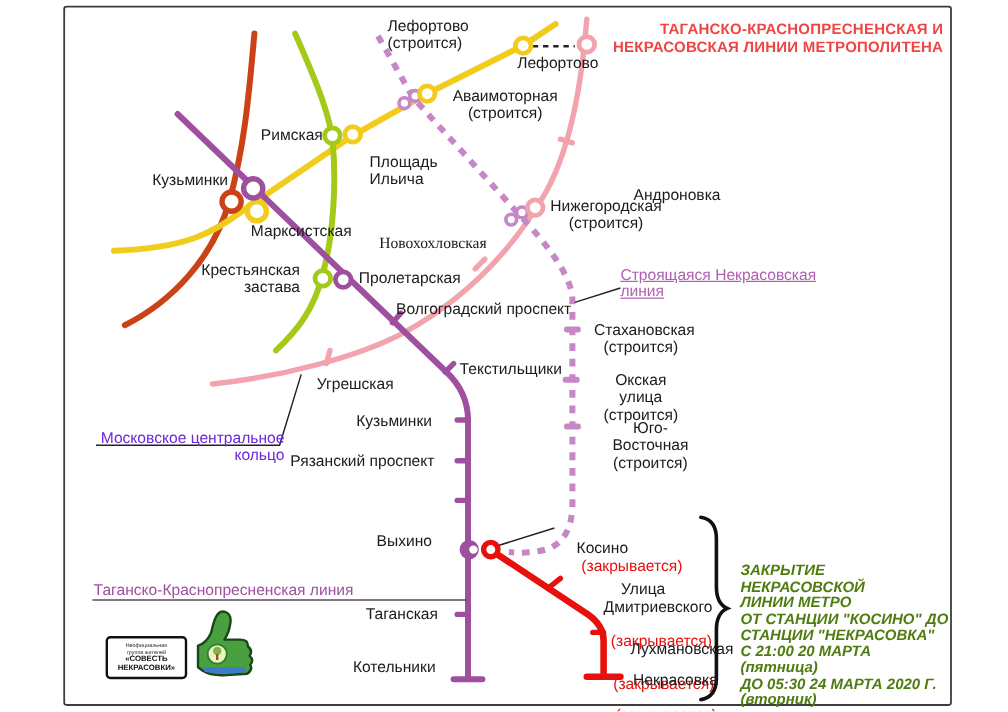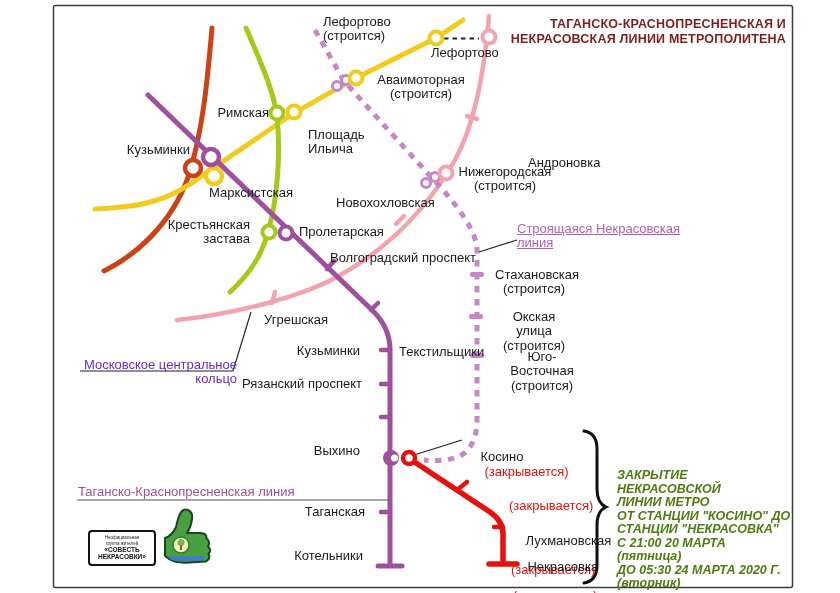--- a/index.html
+++ b/index.html
@@ -7,21 +7,21 @@
           font-family:"Liberation Sans",sans-serif;}
   svg.map{position:absolute;left:0;top:0;z-index:1;}
   .lbl{position:absolute;z-index:3;font-size:13px;line-height:1.1;color:#1b1b1b;
        white-space:pre-wrap;}
   .r{text-align:right;}
   .c{text-align:center;}
   .red{color:#e8100c;}
   .pink{color:#6d28d9;}
   .violet{color:#b160b1;text-decoration:underline;}
   .purple{color:#9e4f9e;}
-  .title{font-weight:bold;font-size:12.5px;line-height:1.2;letter-spacing:.2px;color:#7f1d1d;}
+  .title{font-weight:bold;font-size:12.5px;line-height:1.2;letter-spacing:.2px;color:#ef4444;}
   .notice{font-style:italic;font-weight:bold;font-size:12.5px;line-height:1.08;color:#4d7c0f;}
   .suffix{margin-left:4px;}
   .logo-box{position:absolute;z-index:3;left:88px;top:530px;width:64px;height:32px;
             border:2px solid #111;border-radius:4px;background:#fff;display:flex;
             flex-direction:column;align-items:center;justify-content:center;text-align:center;}
   .logo-sub{font-size:4.5px;line-height:1.2;color:#222;white-space:pre-wrap;}
   .logo-main{font-size:6.5px;font-weight:bold;line-height:1.15;color:#111;white-space:pre-wrap;}
 </style>
 </head>
 <body>
@@ -113,41 +113,43 @@
   <div class="lbl c" style="left:458px;top:165px;width:94px;">Нижегородская
 (строится)</div>
   <div class="lbl r" style="right:571px;top:106px;margin-left:32px;">Римская</div>
   <div class="lbl" style="left:308px;top:128px;">Площадь
 Ильича</div>
   <div class="lbl r" style="right:650px;top:143px;">Кузьминки</div>
   <div class="lbl" style="left:209px;top:186px;">Марксистская</div>
   <div class="lbl r" style="right:590px;top:218px;">Крестьянская
 застава</div>
   <div class="lbl" style="left:299px;top:225px;">Пролетарская</div>
-  <div class="lbl" style="left:336px;top:196px;">Новохохловская</div>
+  <div class="lbl" style="left:316px;top:196px;font-family:Liberation Serif, serif;">Новохохловская</div>
   <div class="lbl" style="left:330px;top:251px;">Волгоградский проспект</div>
-  <div class="lbl" style="left:399px;top:301px;margin-top:44px;">Текстильщики</div>
+  <div class="lbl" style="left:383px;top:301px;">Текстильщики</div>
   <div class="lbl" style="left:264px;top:313px;">Угрешская</div>
   <div class="lbl c" style="left:495px;top:268px;width:78px;">Стахановская
 (строится)</div>
   <div class="lbl c" style="left:493px;top:310px;width:82px;">Окская улица
 (строится)</div>
   <div class="lbl c" style="left:496px;top:350px;width:92px;">Юго-Восточная
 (строится)</div>
   <div class="lbl r" style="right:480px;top:344px;">Кузьминки</div>
   <div class="lbl r" style="right:478px;top:377px;">Рязанский проспект</div>
   <div class="lbl r" style="right:480px;top:410px;margin-top:34px;">Выхино</div>
   <div class="lbl r" style="right:475px;top:505px;">Таганская</div>
   <div class="lbl r" style="right:477px;top:549px;">Котельники</div>
 
   <div class="lbl" style="left:466px;top:436px;">
     <span>Косино</span>
     <span class="red suffix">(закрывается)</span>
   </div>
   <div class="lbl" style="left:503px;top:470px;">
+    <span>Улица
+Дмитриевского</span>
     <div class="red" style="margin-left:6px;">(закрывается)</div>
   </div>
   <div class="lbl" style="left:511px;top:520px;">
     <span>Лухмановская</span>
     <div class="red">(закрывается)</div>
   </div>
   <div class="lbl" style="left:513px;top:546px;">
     <span>Некрасовка</span>
     <div class="red">(закрывается)</div>
   </div>

